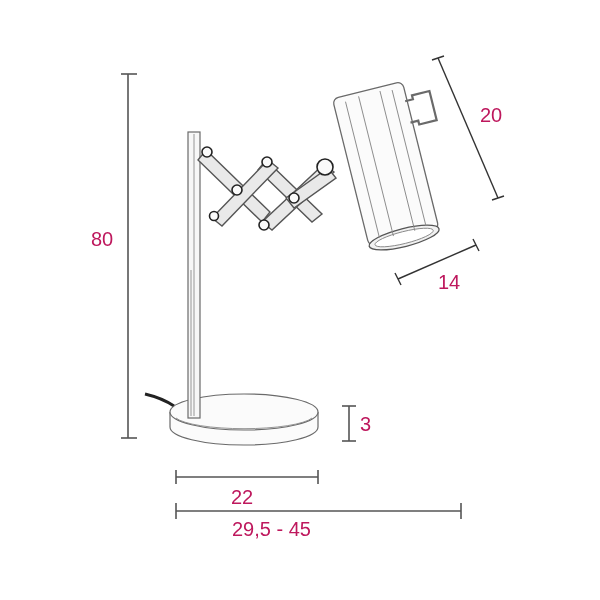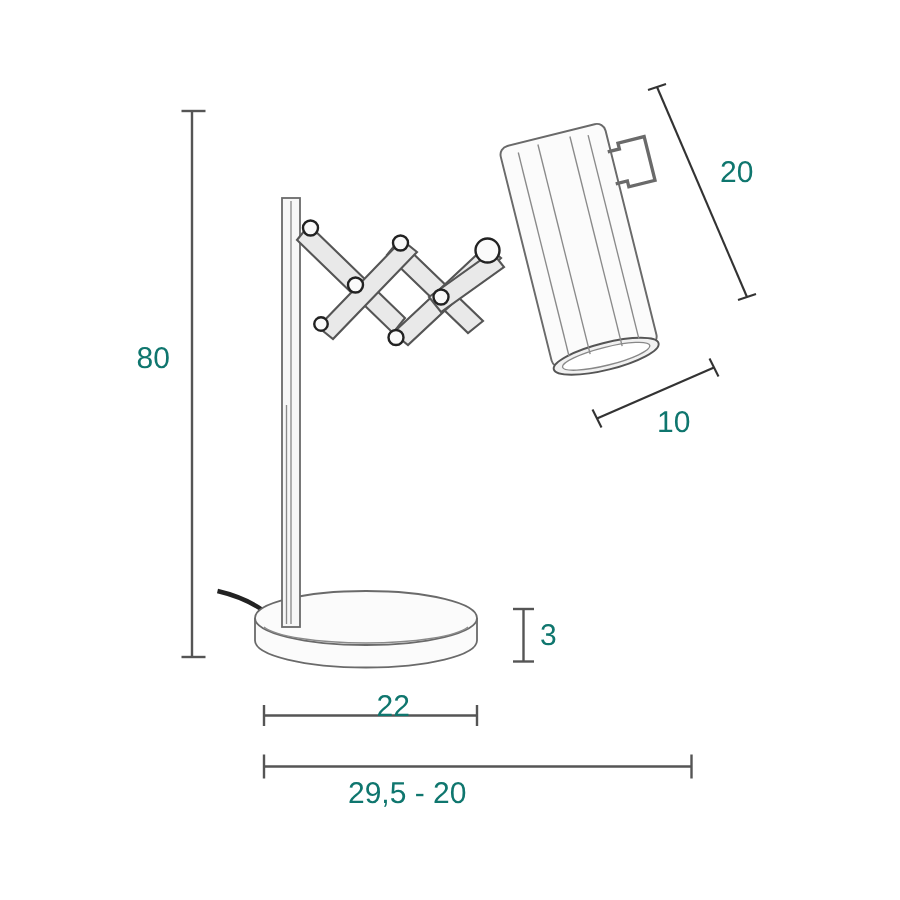--- a/index.html
+++ b/index.html
@@ -4,21 +4,21 @@
 <style>
   html, body { margin:0; padding:0; background:#ffffff; }
   body { width:600px; height:600px; position:relative; overflow:hidden; font-family:"Liberation Sans", sans-serif; }
   svg { position:absolute; left:0; top:0; }
   .dim { stroke:#555; stroke-width:1.6; fill:none; }
   .dim-dark { stroke:#333; stroke-width:1.4; fill:none; }
   .outline { stroke:#6a6a6a; stroke-width:1.2; fill:#fbfbfb; }
   .outline-thin { stroke:#8a8a8a; stroke-width:0.9; fill:none; }
   .link { stroke:#555; stroke-width:1.4; fill:#e9e9e9; }
   .pin { stroke:#222; stroke-width:1.6; fill:#fafafa; }
-  .label { position:absolute; font-size:20px; color:#0f766e; white-space:nowrap; }
+  .label { position:absolute; font-size:20px; color:#be185d; white-space:nowrap; }
 </style>
 </head>
 <body>
 
 <svg width="600" height="600" viewBox="0 0 600 600">
 
   <g>
     <line class="dim" x1="128" y1="74" x2="128" y2="438"></line>
     <line class="dim" x1="121" y1="74" x2="137" y2="74"></line>
     <line class="dim" x1="121" y1="438" x2="137" y2="438"></line>
@@ -95,16 +95,16 @@
     <line class="outline-thin" x1="376" y1="92" x2="376" y2="236"></line>
     <line class="outline-thin" x1="398" y1="92" x2="398" y2="236"></line>
     <line class="outline-thin" x1="410" y1="94" x2="410" y2="234"></line>
 
     <path d="M420 108 L428 108 L428 104 L446 104 L446 134 L428 134 L428 130 L420 130" fill="none" stroke="#6a6a6a" stroke-width="2.2"></path>
   </g>
 </svg>
 
 <div class="label" style="left:91px; top:228px;">80</div>
 <div class="label" style="left:480px; top:104px;">20</div>
-<div class="label" style="left:438px; top:271px;">10</div>
+<div class="label" style="left:438px; top:271px;">14</div>
 <div class="label" style="left:360px; top:413px;">3</div>
-<div class="label" style="left:231px; top:460px;margin-left:20px;">22</div>
-<div class="label" style="left:232px; top:518px;">29,5 - 20</div>
+<div class="label" style="left:231px; top:486px;">22</div>
+<div class="label" style="left:232px; top:518px;">29,5 - 45</div>
 
 </body></html>

